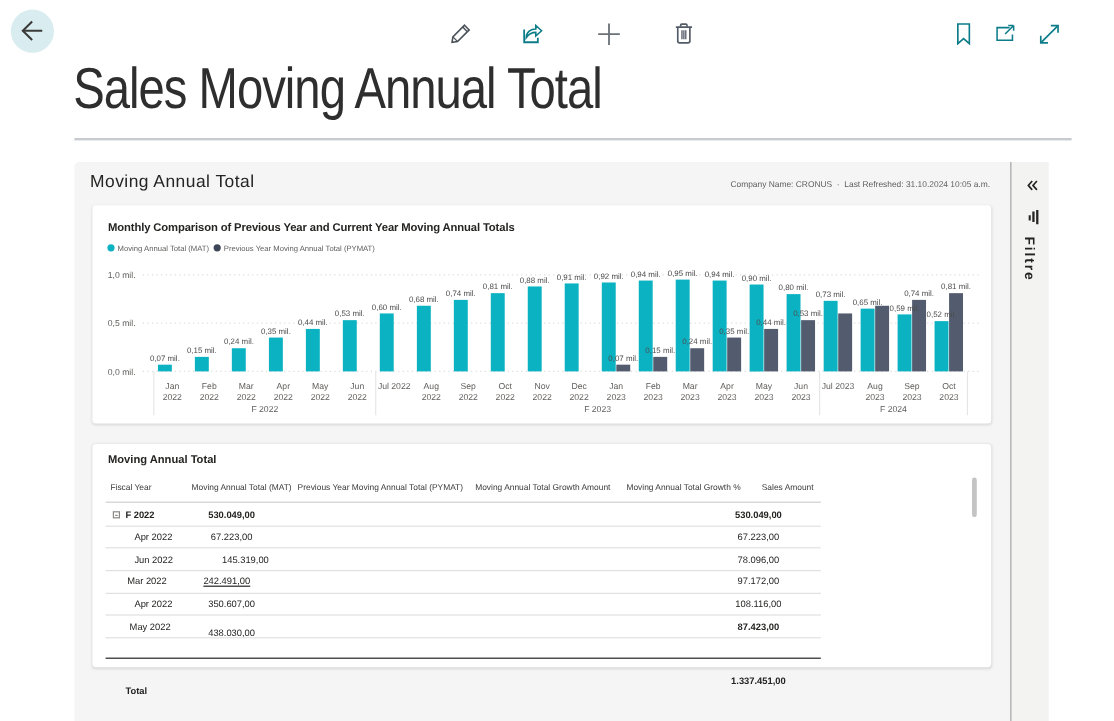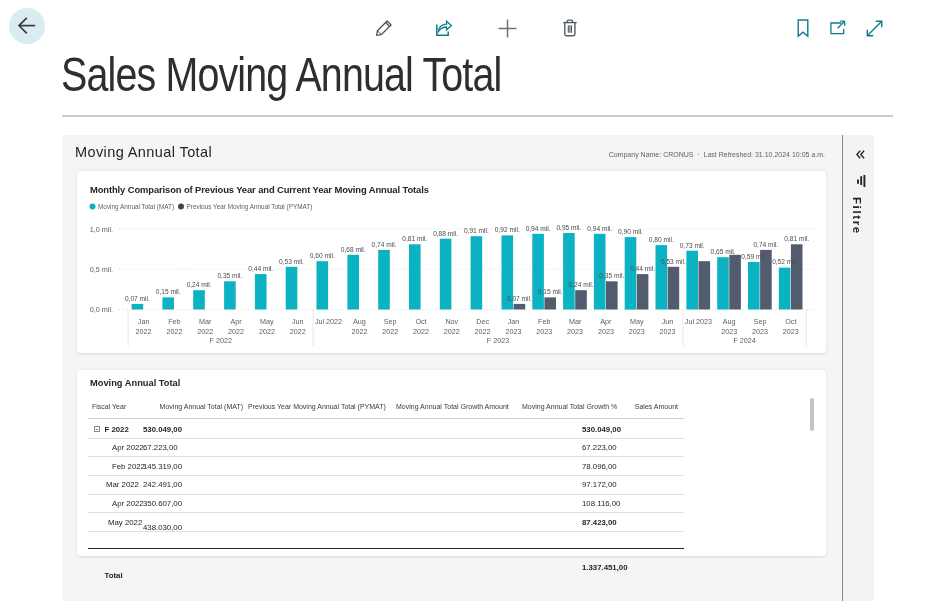--- a/index.html
+++ b/index.html
@@ -13,21 +13,21 @@
 svg text { font-family:"Liberation Sans", sans-serif; }
 .ctitle { font-size:9.4px; font-weight:bold; fill:#252423; letter-spacing:-0.1px; }
 .leg { font-size:6.4px; fill:#605e5c; }
 .ax { font-size:7.2px; fill:#605e5c; }
 .dl { font-size:6.6px; fill:#4d4d4d; }
 .tbl-title { font-size:9.3px; font-weight:bold; color:#252423; }
 .th { font-size:7px; color:#3b3a39; white-space:nowrap; }
 .thr { text-align:right; }
 .td { font-size:7.8px; color:#252423; white-space:nowrap; }
 .td.b { font-weight:bold; }
-.tdr { text-align:left; }
+.tdr { text-align:center; }
 .filtre { font-size:11.5px; font-weight:bold; color:#252423;
   writing-mode:vertical-rl; letter-spacing:1.6px; }
 </style></head>
 <body>
 
 <div class="abs" style="left:9px;top:8px;width:36px;height:36px;border-radius:50%;background:#d9edf0;"></div>
 <svg class="abs" style="left:9px;top:8px;" width="36" height="36" viewBox="0 0 36 36" fill="none" stroke="#3b3a39" stroke-width="1.7">
  <path d="M10 17.6 H26.2"></path>
     <path d="M17.8 9.9 L10 17.6 L17.8 25.3"></path>
 </svg>
@@ -213,26 +213,26 @@
 <div class="abs th thr" style="left:598px;top:402.5px;width:80px;">Sales Amount</div>
 <div class="abs hline" style="left:88px;top:418px;width:596px;background:#cfcfcf;"></div>
 <div class="abs td b" style="left:104.5px;top:424.6px;">F 2022</div>
 <div class="abs td b tdr" style="left:143px;top:424.6px;width:100px;">530.049,00</div>
 <div class="abs td b tdr" style="left:582px;top:424.6px;width:100px;">530.049,00</div>
 <div class="abs hline" style="left:88px;top:437.8px;width:596px;background:#e0e0e0;"></div>
 <div class="abs td" style="left:112px;top:443.2px;">Apr 2022</div>
 <div class="abs td tdr" style="left:143px;top:443.2px;width:100px;">67.223,00</div>
 <div class="abs td tdr" style="left:582px;top:443.2px;width:100px;">67.223,00</div>
 <div class="abs hline" style="left:88px;top:456.4px;width:596px;background:#e0e0e0;"></div>
-<div class="abs td" style="left:112px;top:461.8px;">Feb 2022</div>
+<div class="abs td" style="left:112px;top:461.8px;">Jun 2022</div>
 <div class="abs td tdr" style="left:143px;top:461.8px;width:123px;">145.319,00</div>
 <div class="abs td tdr" style="left:582px;top:461.8px;width:100px;">78.096,00</div>
 <div class="abs hline" style="left:88px;top:475.0px;width:596px;background:#e0e0e0;"></div>
 <div class="abs td" style="left:106px;top:480.40000000000003px;text-align:right;">Mar 2022</div>
-<div class="abs td tdr" style="left:143px;top:480.40000000000003px;width:92px;">242.491,00</div>
+<div class="abs td tdr" style="left:143px;top:480.40000000000003px;width:92px;text-decoration:underline;">242.491,00</div>
 <div class="abs td tdr" style="left:582px;top:480.40000000000003px;width:100px;">97.172,00</div>
 <div class="abs hline" style="left:88px;top:493.6px;width:596px;background:#e0e0e0;"></div>
 <div class="abs td" style="left:112px;top:499.00000000000006px;">Apr 2022</div>
 <div class="abs td tdr" style="left:143px;top:499.00000000000006px;width:100px;">350.607,00</div>
 <div class="abs td tdr" style="left:582px;top:499.00000000000006px;width:100px;">108.116,00</div>
 <div class="abs hline" style="left:88px;top:512.2px;width:596px;background:#e0e0e0;"></div>
 <div class="abs td" style="left:108px;top:517.5999999999999px;">May 2022</div>
 <div class="abs td tdr" style="left:143px;top:523px;width:100px;">438.030,00</div>
 <div class="abs td tdr" style="left:582px;top:517.5999999999999px;width:100px;font-weight:bold;">87.423,00</div>
 <div class="abs hline" style="left:88px;top:530.8px;width:596px;background:#e0e0e0;"></div>

